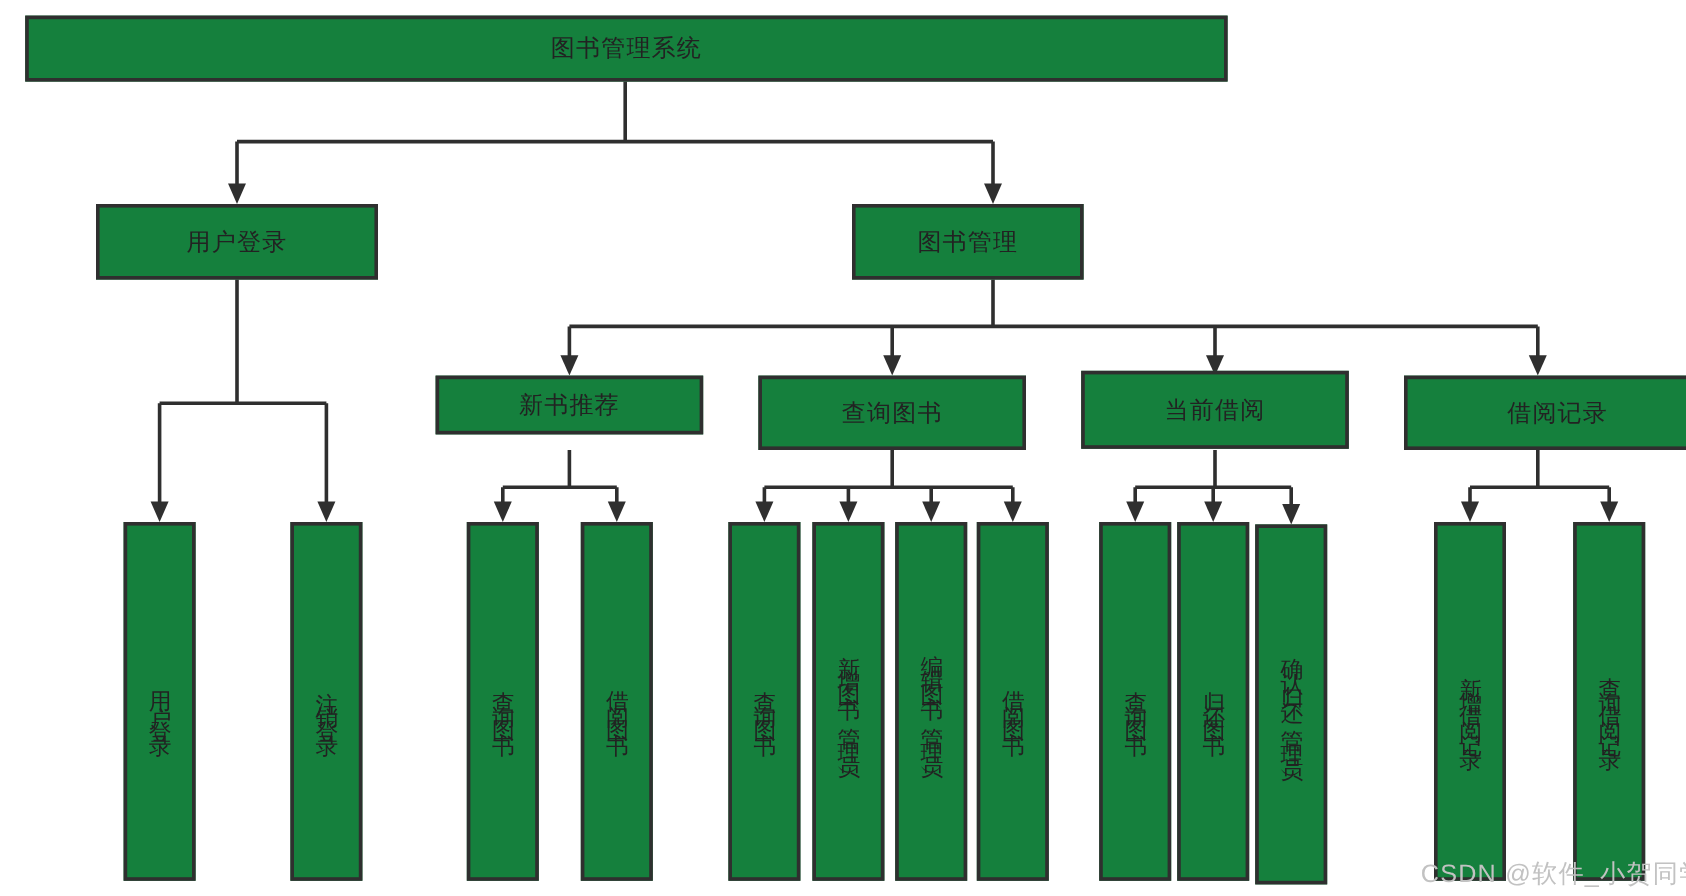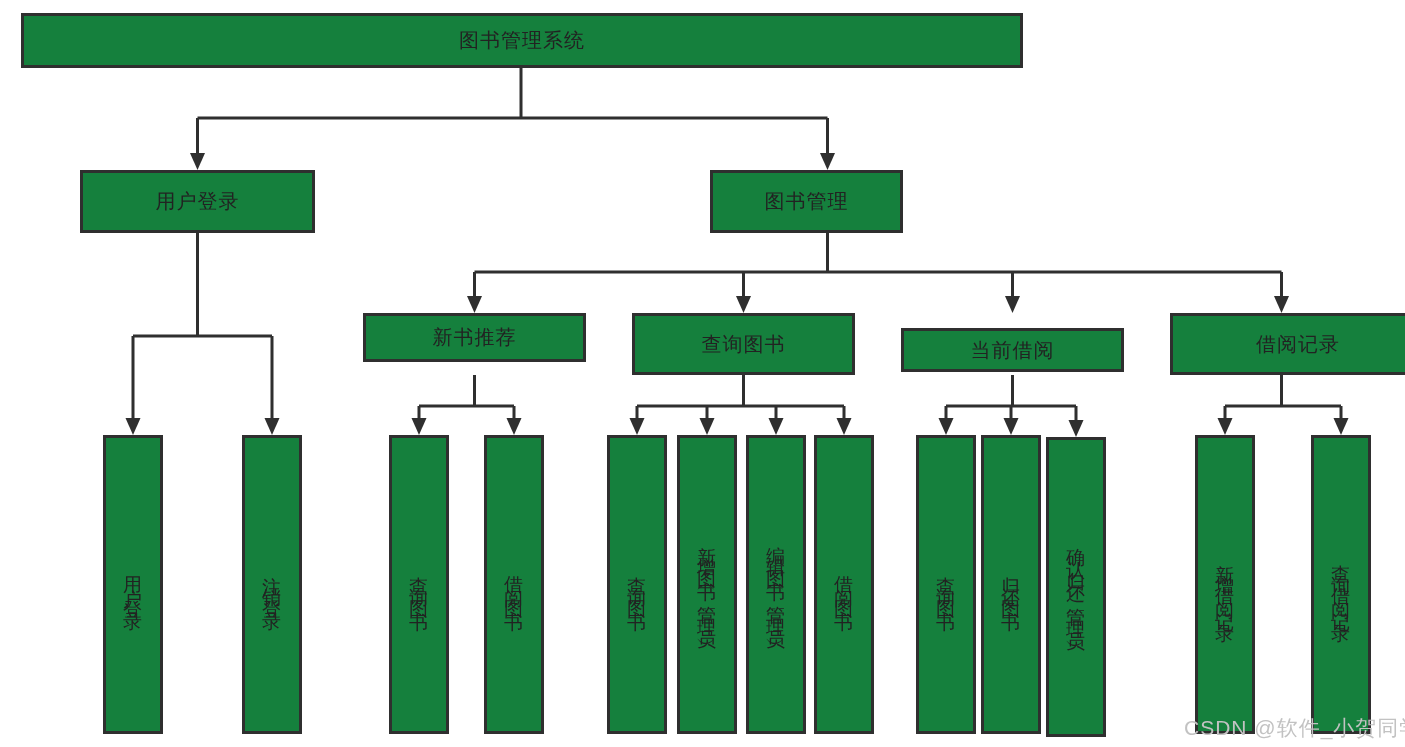--- a/index.html
+++ b/index.html
@@ -32,21 +32,21 @@
     font-size: 19px;
     white-space: normal;
     line-height: 1;
   }
   
   .n-root   { left: 21px;   top: 13px;  width: 1002px; height: 55px; }
   .n-login  { left: 80px;   top: 170px; width: 235px;  height: 63px; }
   .n-mgmt   { left: 710px;  top: 170px; width: 193px;  height: 63px; }
   .n-sec1   { left: 363px;  top: 313px; width: 223px;  height: 49px; }
   .n-sec2   { left: 632px;  top: 313px; width: 223px;  height: 62px; }
-  .n-sec3   { left: 901px;  top: 328px; width: 223px;  height: 44px; }
+  .n-sec3   { left: 901px;  top: 309px; width: 223px;  height: 65px; }
   .n-sec4   { left: 1170px; top: 313px; width: 256px;  height: 62px; }
   
   .l-a1 { left: 103px;  top: 435px; width: 60px; height: 299px; }
   .l-a2 { left: 242px;  top: 435px; width: 60px; height: 299px; }
   .l-b1 { left: 389px;  top: 435px; width: 60px; height: 299px; }
   .l-b2 { left: 484px;  top: 435px; width: 60px; height: 299px; }
   .l-c1 { left: 607px;  top: 435px; width: 60px; height: 299px; }
   .l-c2 { left: 677px;  top: 435px; width: 60px; height: 299px; }
   .l-c3 { left: 746px;  top: 435px; width: 60px; height: 299px; }
   .l-c4 { left: 814px;  top: 435px; width: 60px; height: 299px; }

